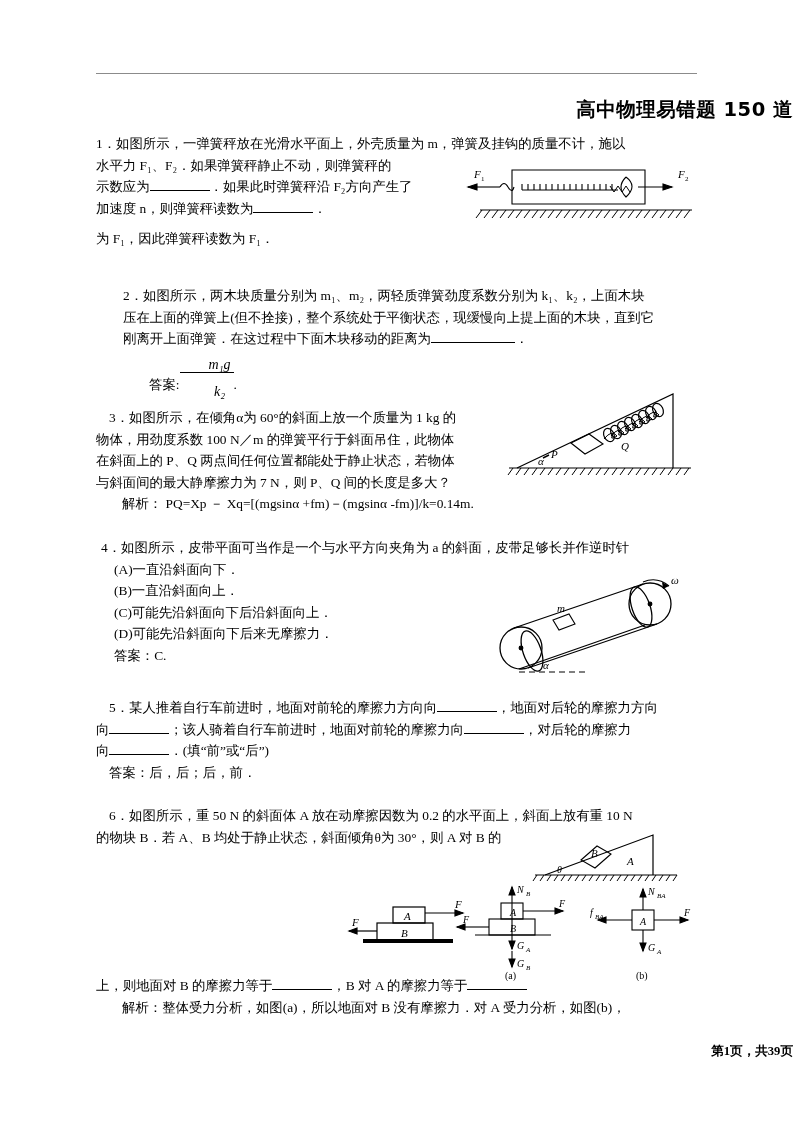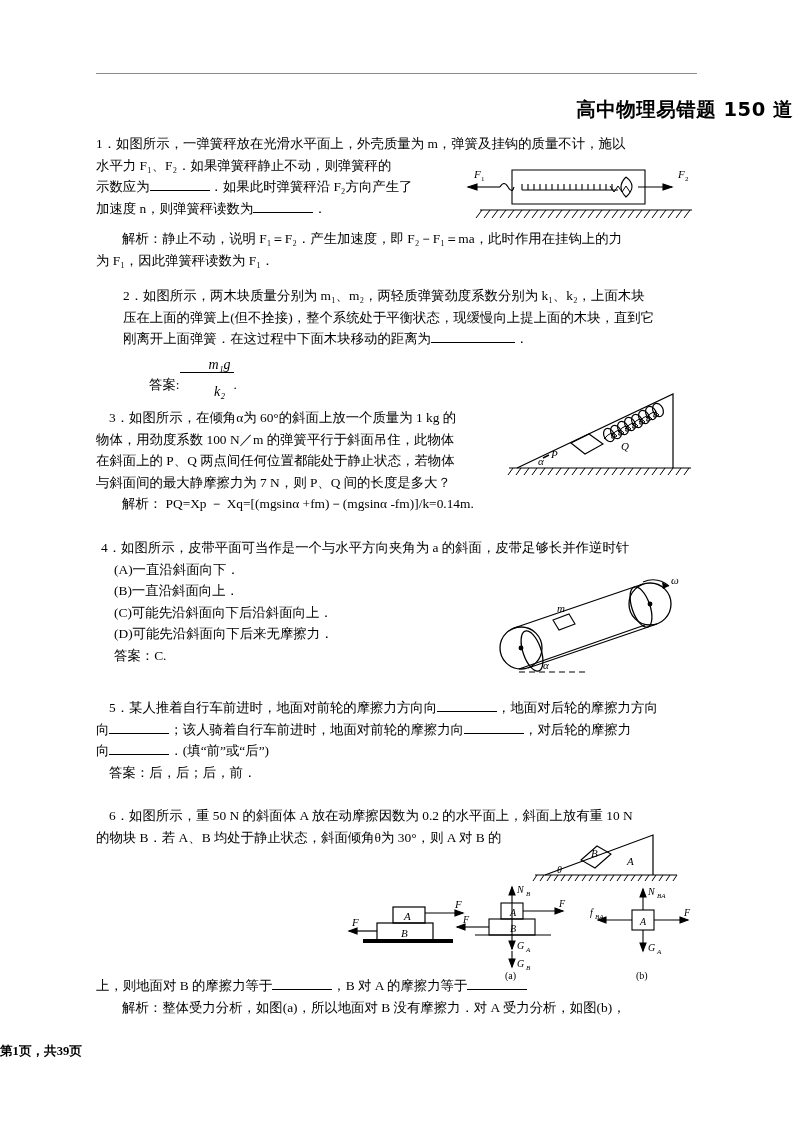--- a/index.html
+++ b/index.html
@@ -69,21 +69,21 @@
   .frac .den { display: block; border-top: 1.1px solid #000; padding: 12px 3px; }
   .ans-row { font-size: 13.4px; text-indent: 26px; }
 
   
   .fig { position: absolute; }
   .fig svg { display: block; }
   .footer {
     position: absolute;
     left: 0; right: 0;
     top: 1043px;
-    text-align: left;
+    text-align: right;
     font-size: 12.6px;
     font-weight: bold;
   }
   .txtblk { position: absolute; }
 </style>
 </head>
 <body>
 
 <div class="page">
 
@@ -94,21 +94,20 @@
   <div class="txtblk" style="left:96px; top:133px; width:601px;">
     <p>1．如图所示，一弹簧秤放在光滑水平面上，外壳质量为 m，弹簧及挂钩的质量不计，施以</p>
     <p>水平力 F₁、F₂．如果弹簧秤静止不动，则弹簧秤的</p>
     <p>
       <span>示数应为</span><span class="fill f60"></span><span>．如果此时弹簧秤沿 F₂方向产生了</span>
     </p>
     <p>
       <span>加速度 n，则弹簧秤读数为</span><span class="fill f60"></span><span>．</span>
     </p>
     <div class="gap-sm"></div>
-    <p class="sol">解析：静止不动，说明 F₁＝F₂．产生加速度，即 F₂－F₁＝ma，此时作用在挂钩上的力</p>
     <p>为 F₁，因此弹簧秤读数为 F₁．</p>
   </div>
 
   <div class="fig" style="left:460px; top:160px;">
     <svg width="240" height="62" viewBox="0 0 240 62">
       <g stroke="#000" fill="none" stroke-width="1.1">
 
         <path d="M52 10 L185 10 L185 44 L52 44 Z"></path>
 
         <path d="M8 27 L40 27"></path>

